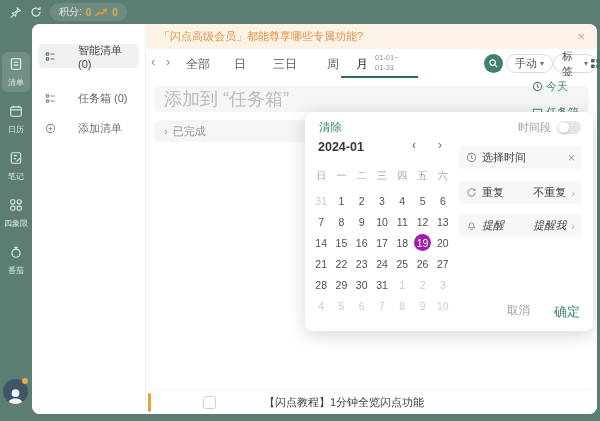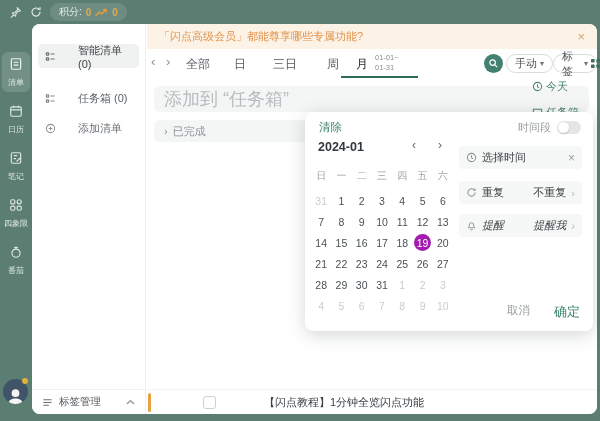--- a/index.html
+++ b/index.html
@@ -199,33 +199,20 @@
     </div>
     <div class="side-item addrow">
       <span>
           <svg width="11" height="11" viewBox="0 0 24 24" fill="none" stroke="#8d9397" stroke-width="2.2">
             <circle cx="12" cy="12" r="9"></circle>
             <path d="M12 8v8M8 12h8"></path>
           </svg>
         </span>
       <span>添加清单</span>
     </div>
-    <div class="tag-row">
-      <span>
-          <svg width="11" height="11" viewBox="0 0 24 24" fill="none" stroke="#6b7277" stroke-width="2.4">
-            <path d="M3 6h18M3 12h18M3 18h12"></path>
-          </svg>
-        </span>
-      <span>标签管理</span>
-      <span style="margin-left:auto">
-          <svg width="9" height="7" viewBox="0 0 10 7" fill="none" stroke="#9aa0a3" stroke-width="1.6">
-            <path d="M1 5l4-3.5L9 5"></path>
-          </svg>
-        </span>
-    </div>
   </div>
 
   <div class="main">
     <div class="banner">
       <span class="banner-text">「闪点高级会员」都能尊享哪些专属功能?</span>
       <span class="banner-close">×</span>
     </div>
 
     <div class="tabrow">
       <span class="chev" style="left:4px">‹</span>

